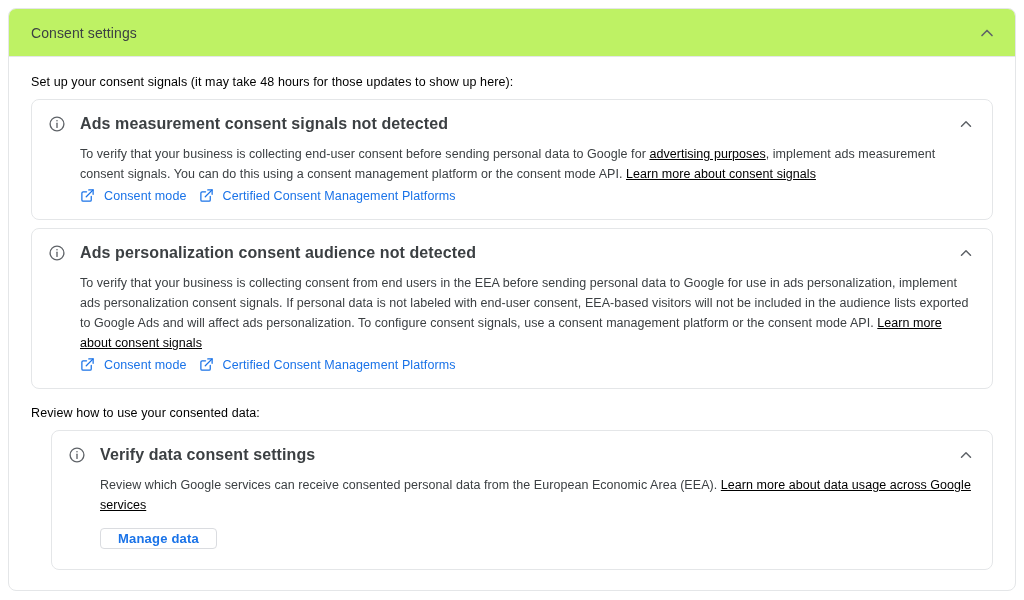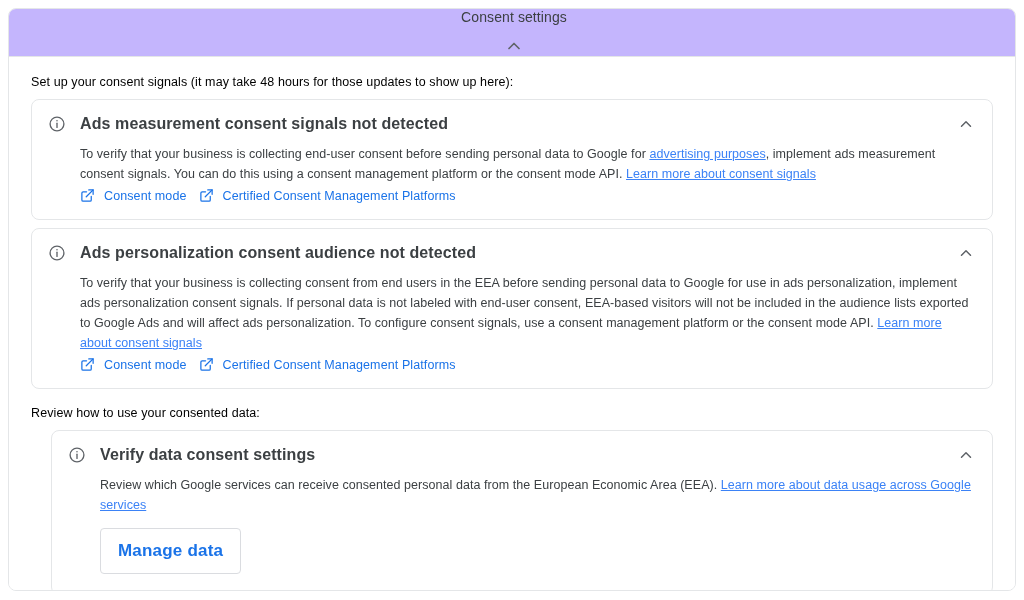--- a/index.html
+++ b/index.html
@@ -26,27 +26,26 @@
   .panel {
     border: 1px solid #e4e6e8;
     border-radius: 8px;
     background: #ffffff;
     overflow: hidden;
     height: 583px;
   }
 
   .panel-header {
     height: 48px;
-    background: #c4b5fd;
+    background: #bef264;
     border-bottom: 1px solid #e4e6e8;
     display: flex;
     align-items: center;
     padding: 0 18px 0 22px;
     cursor: pointer;
-    flex-direction: column;
   }
   .panel-title {
     font-size: 14px;
     color: #3c4043;
     letter-spacing: .1px;
     flex: 1;
   }
 
   .chevron {
     width: 20px;
@@ -111,21 +110,21 @@
 
   .card-text {
     font-size: 12.5px;
     line-height: 20px;
     color: #3c4043;
     margin: 0;
     letter-spacing: .05px;
   }
 
   a.inline-link {
-    color: #3b82f6;
+    color: #000000;
     text-decoration: underline;
     cursor: pointer;
   }
 
   .link-row {
     margin-top: 4px;
     display: flex;
     align-items: center;
     gap: 12px;
   }
@@ -145,27 +144,27 @@
     flex: none;
     color: #1a73e8;
   }
   .ext-icon svg { display: block; }
 
   .btn-outline {
     margin-top: 13px;
     display: inline-flex;
     align-items: center;
     justify-content: center;
-    height: 46px;
+    height: 21px;
     padding: 0 17px;
     border: 1px solid #dadce0;
     border-radius: 4px;
     background: #ffffff;
     color: #1a73e8;
-    font-size: 17px;
+    font-size: 13px;
     font-weight: bold;
     font-family: "Liberation Sans", sans-serif;
     letter-spacing: .2px;
     cursor: pointer;
   }
 
   .card-body.tight { padding-bottom: 20px; }
 </style>
 </head>
 <body>

